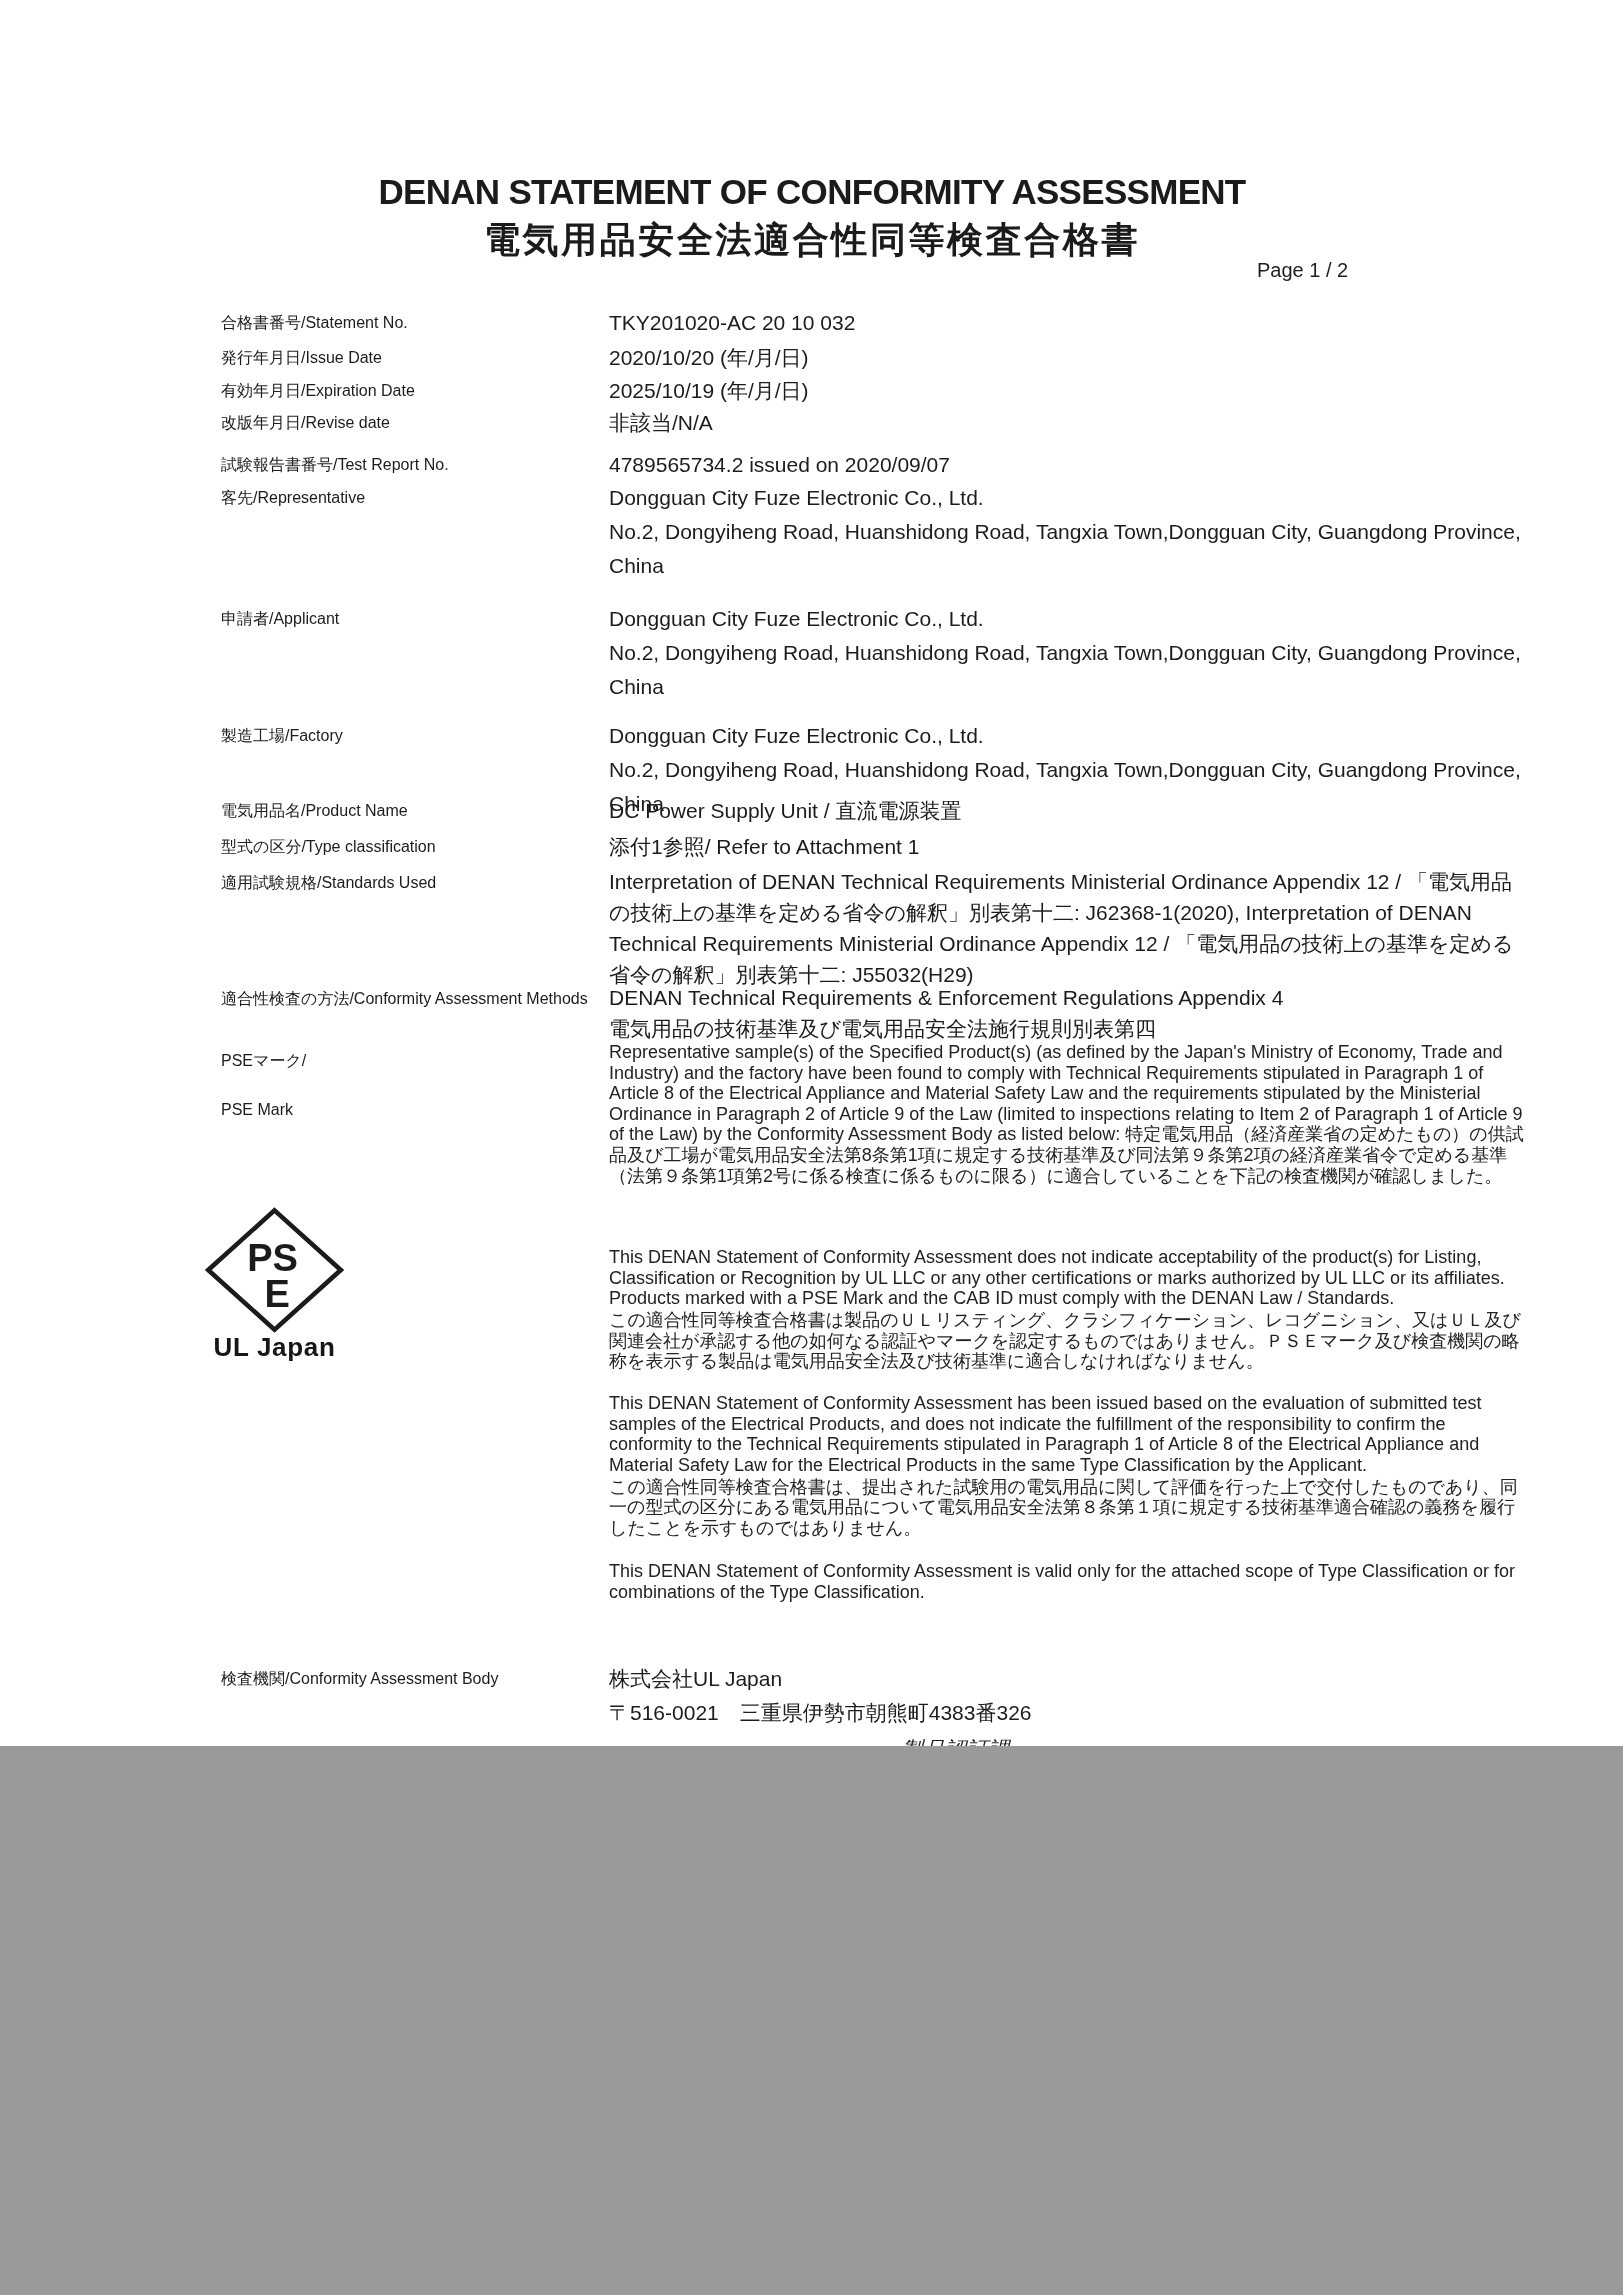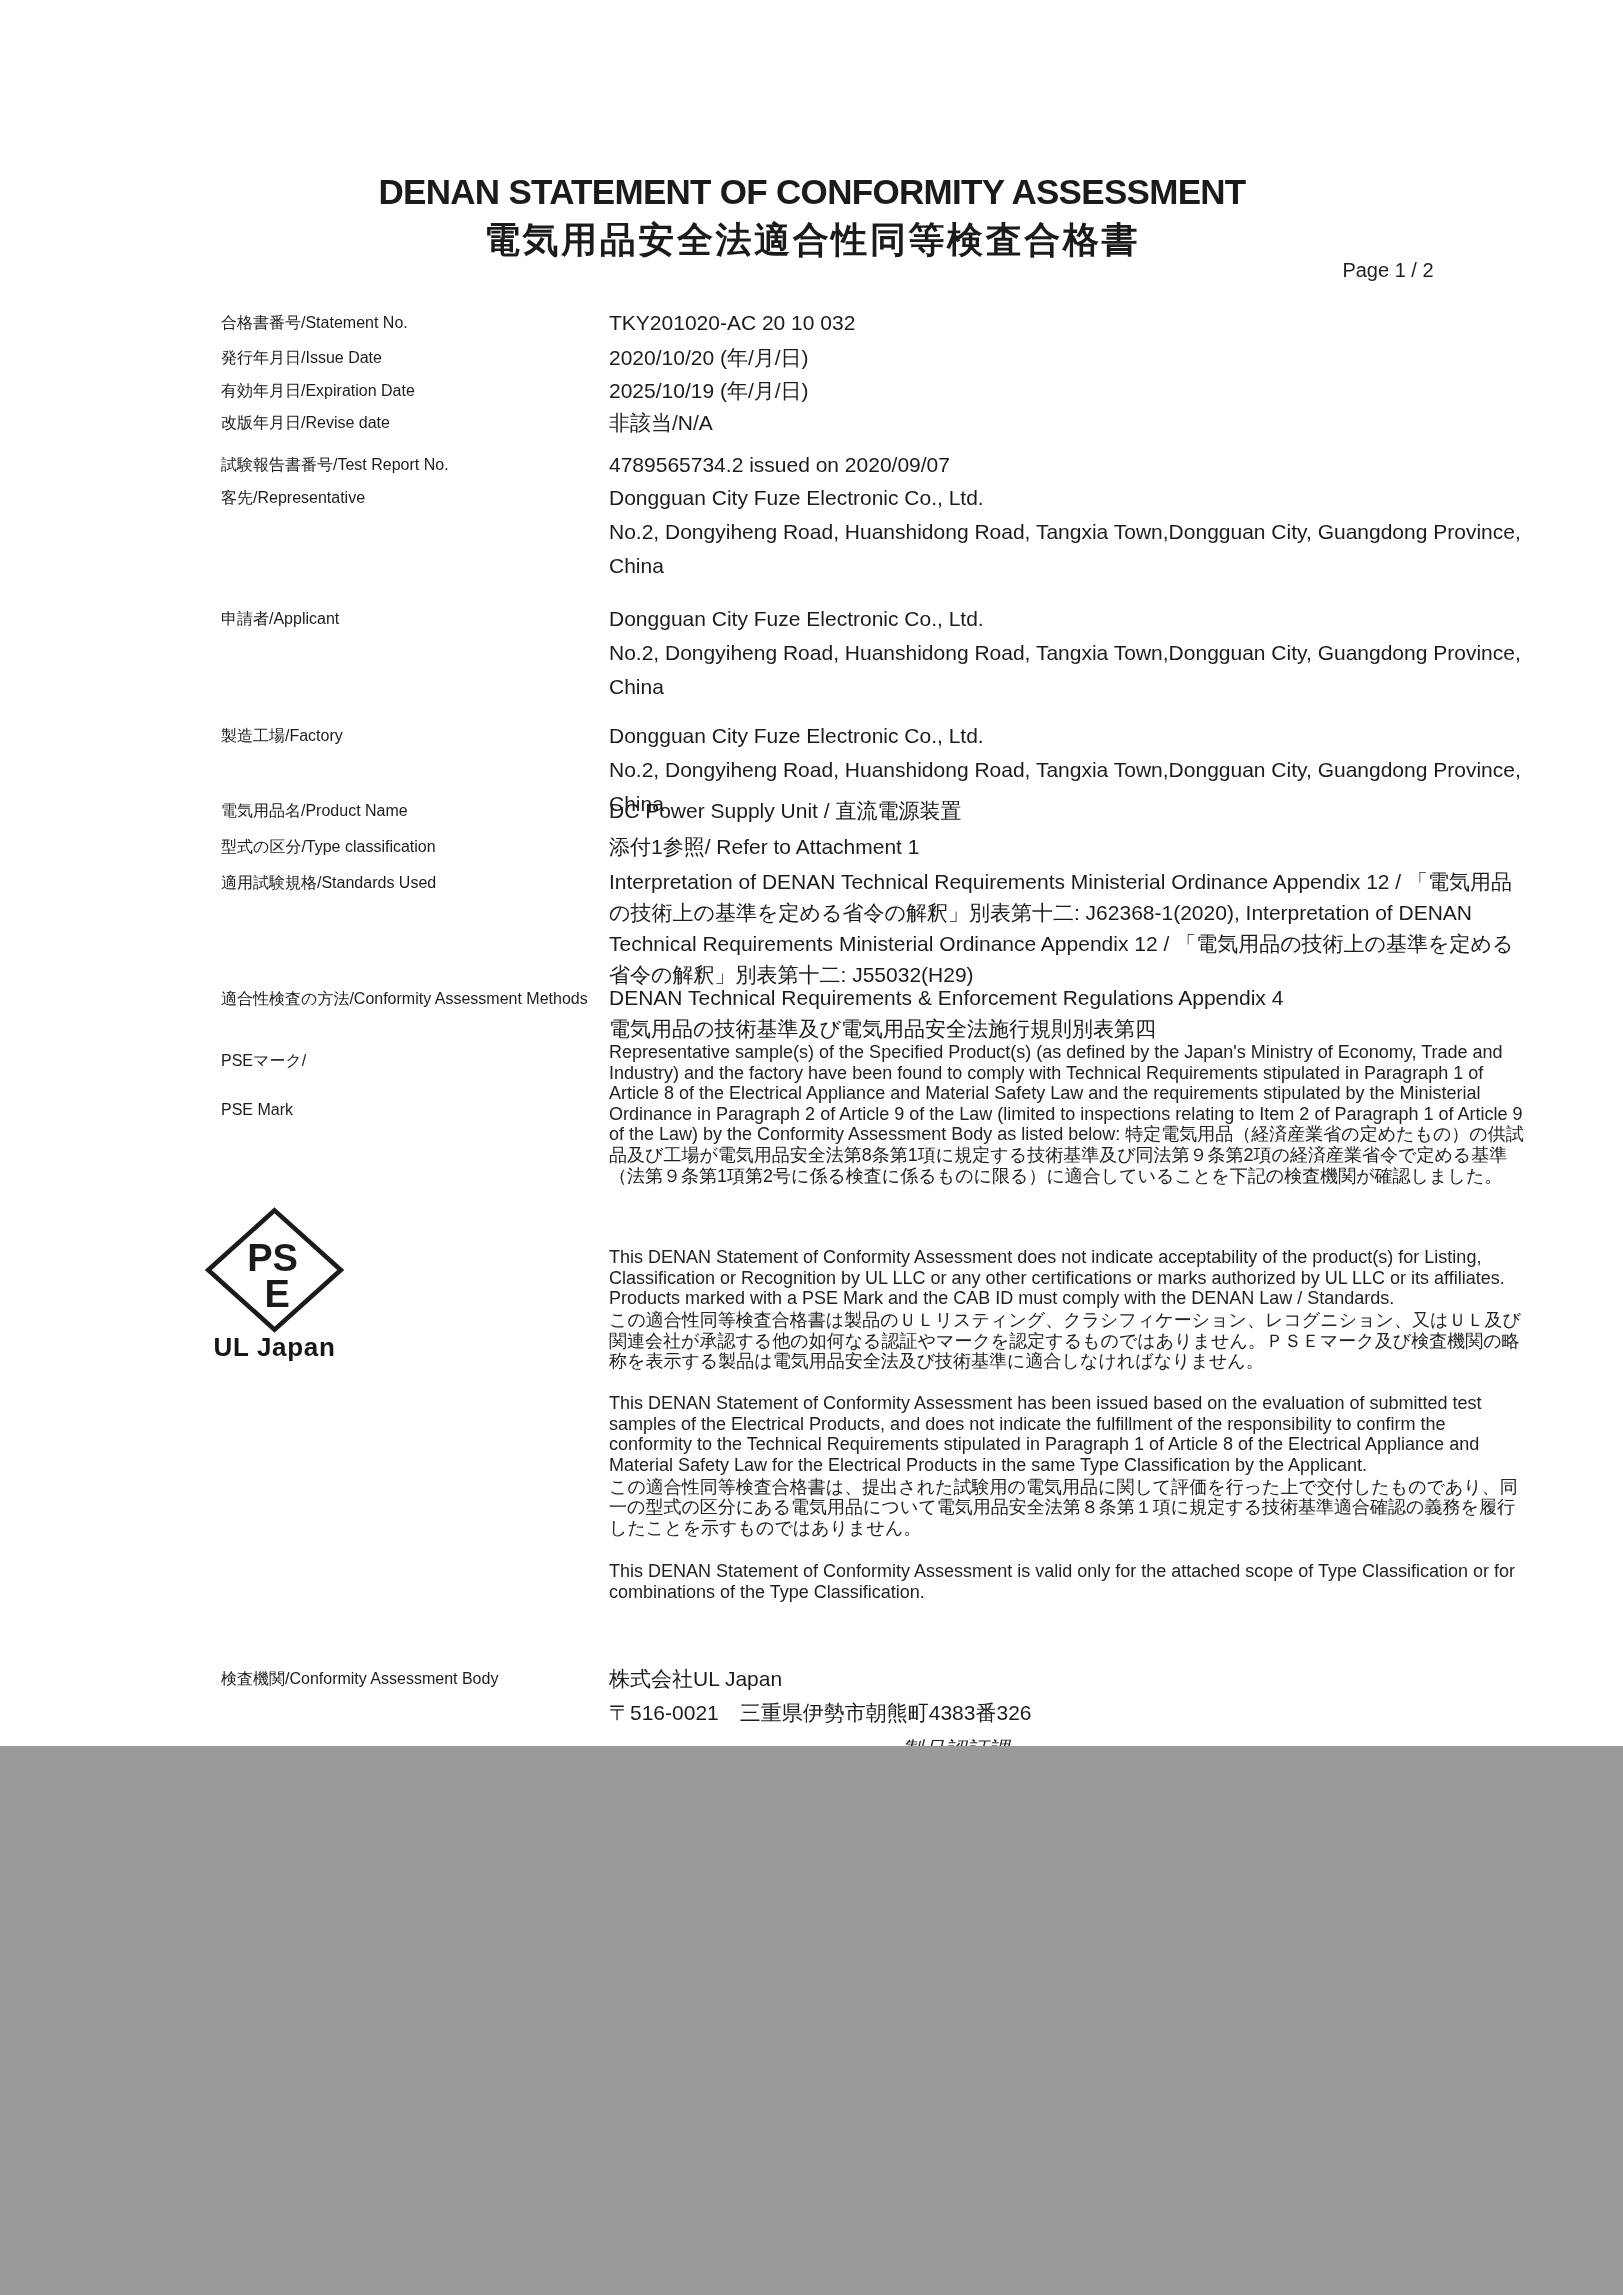--- a/index.html
+++ b/index.html
@@ -23,21 +23,21 @@
   }
   .doc-subtitle {
     left: 0; top: 216px; width: 100%;
     text-align: center;
     font-size: 36px; font-weight: bold;
     letter-spacing: 2.6px;
     color: #1b1b1b;
   }
   .page-num {
     left: 1257px; top: 259px; width: 262px;
-    text-align: center;
+    text-align: left;
     font-size: 20px;
   }
   .lbl {
     position: absolute;
     left: 221px; width: 370px;
     font-size: 16px; line-height: 33px;
     color: #1c1c1c;
   }
   .lbl.tall { line-height: 46px; }
   .lbl-line2 { display: block; margin-top: 15.7px; }

